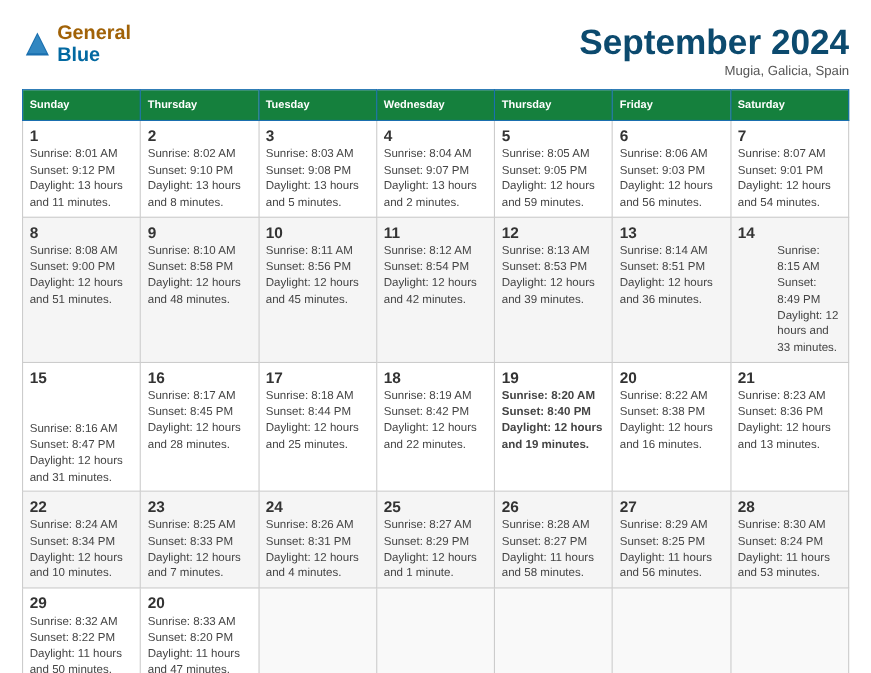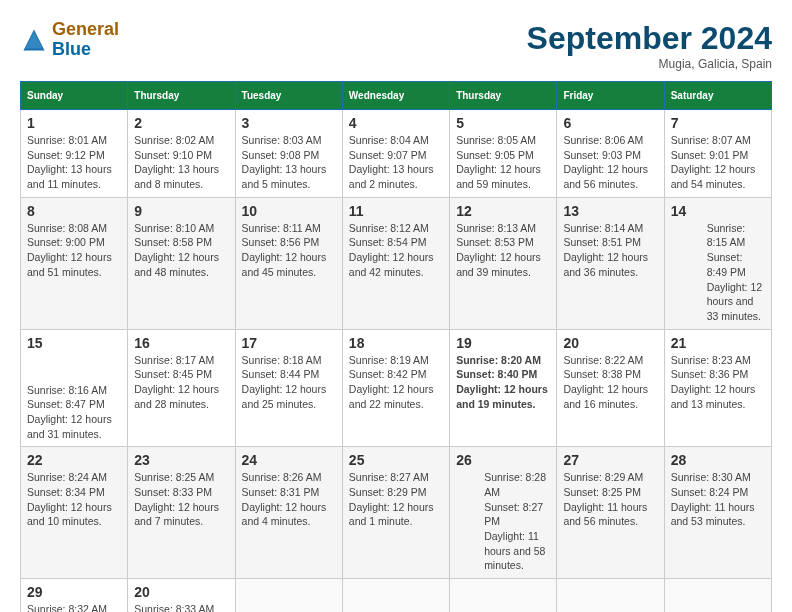--- a/index.html
+++ b/index.html
@@ -272,21 +272,21 @@
 Daylight: 12 hours and 4 minutes.</div>
         </td>
         <td>
           <span class="day-num">25</span>
           <div class="day-info" style="white-space: pre-wrap;">Sunrise: 8:27 AM
 Sunset: 8:29 PM
 Daylight: 12 hours and 1 minute.</div>
         </td>
         <td>
           <span class="day-num">26</span>
-          <div class="day-info" style="white-space: pre-wrap; margin-left: 28px;">Sunrise: 8:28 AM
+          <div class="day-info" style="white-space: pre-wrap;">Sunrise: 8:28 AM
 Sunset: 8:27 PM
 Daylight: 11 hours and 58 minutes.</div>
         </td>
         <td>
           <span class="day-num">27</span>
           <div class="day-info" style="white-space: pre-wrap;">Sunrise: 8:29 AM
 Sunset: 8:25 PM
 Daylight: 11 hours and 56 minutes.</div>
         </td>
         <td>

